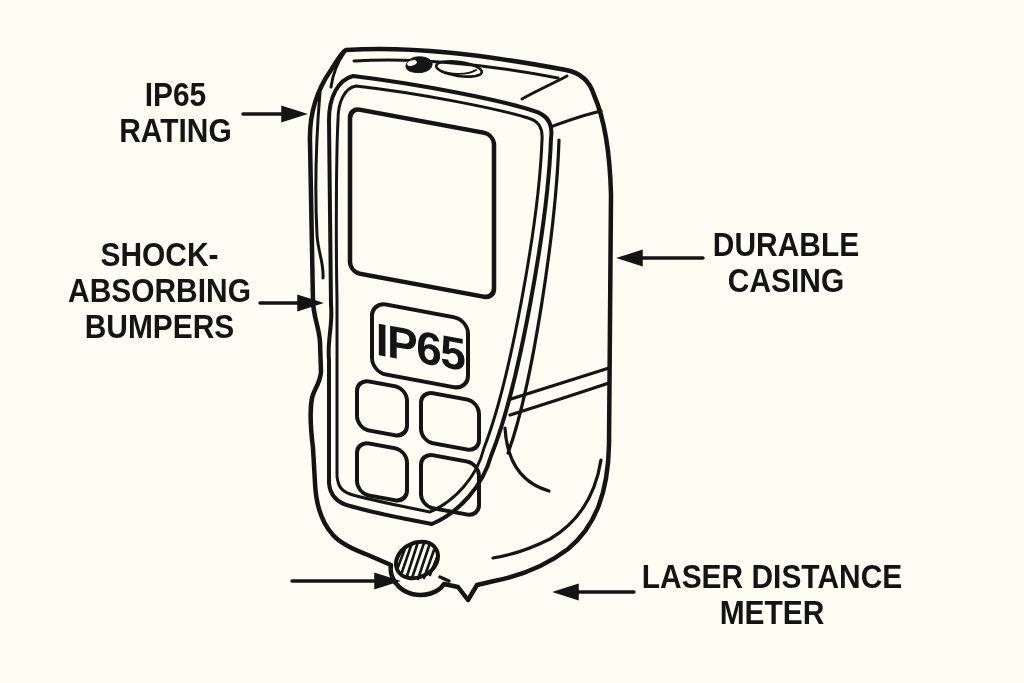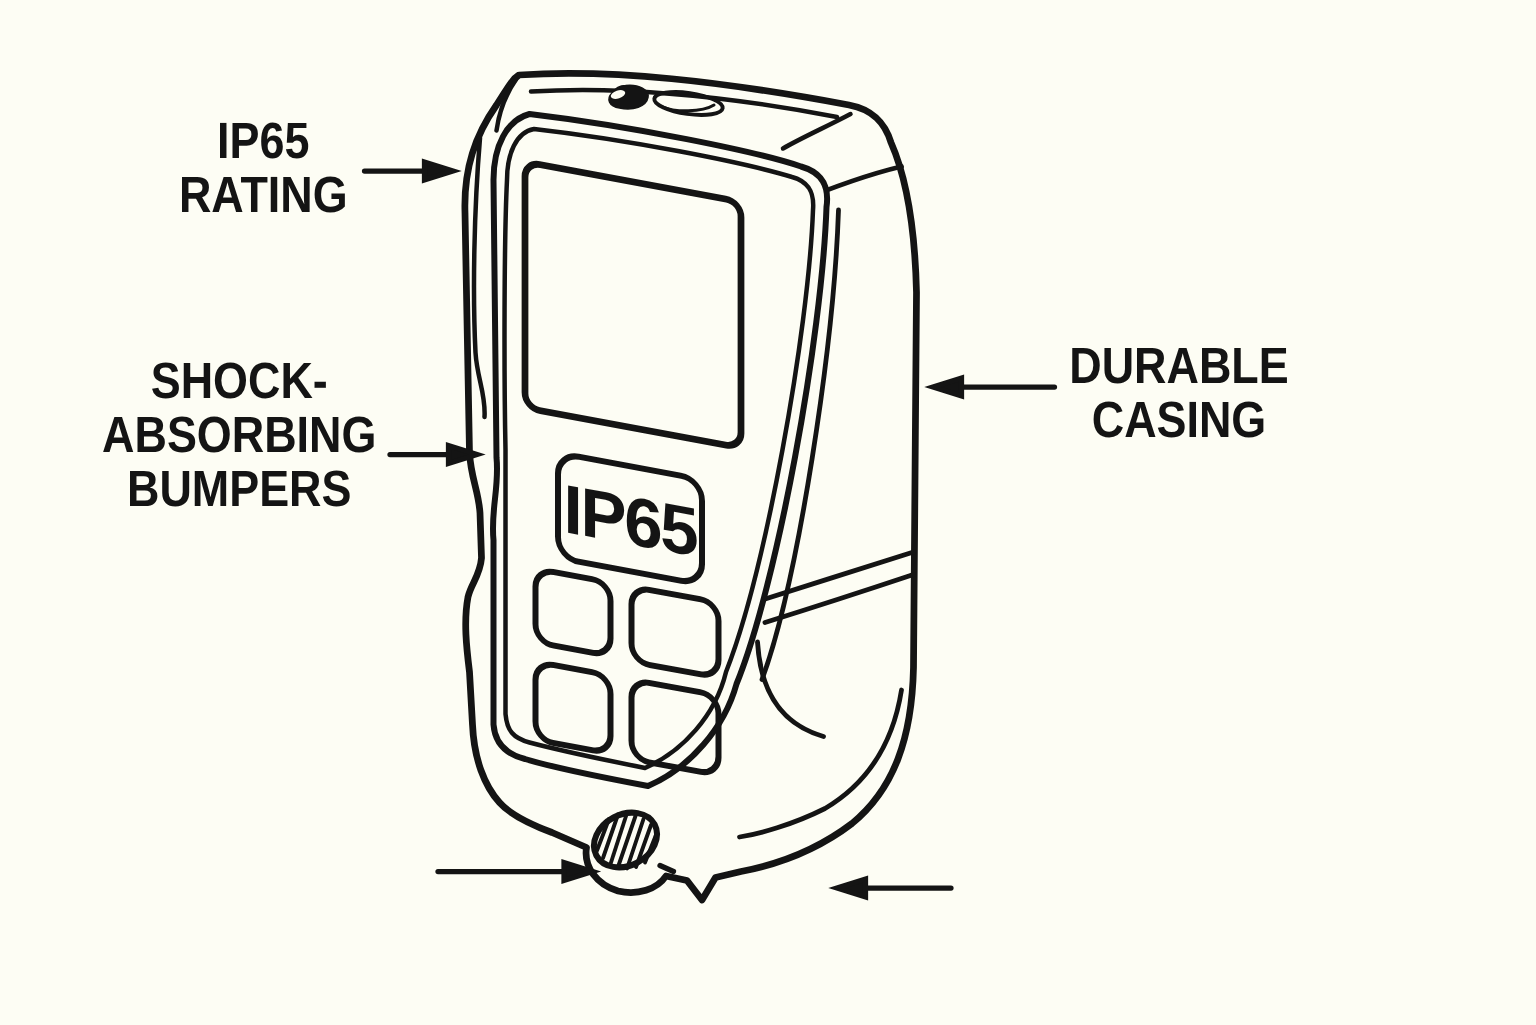--- a/index.html
+++ b/index.html
@@ -166,14 +166,18 @@
     <span>ABSORBING</span>
     <span>BUMPERS</span>
   </div>
 
   <div class="callout" style="left:686px;top:226px;width:200px;">
     <span>DURABLE</span>
     <span>CASING</span>
   </div>
 
 
+  <div class="callout" style="left:612px;top:558px;width:320px;">
+    <span>LASER DISTANCE</span>
+    <span>METER</span>
+  </div>
 
 </div>
 
 </body></html>

